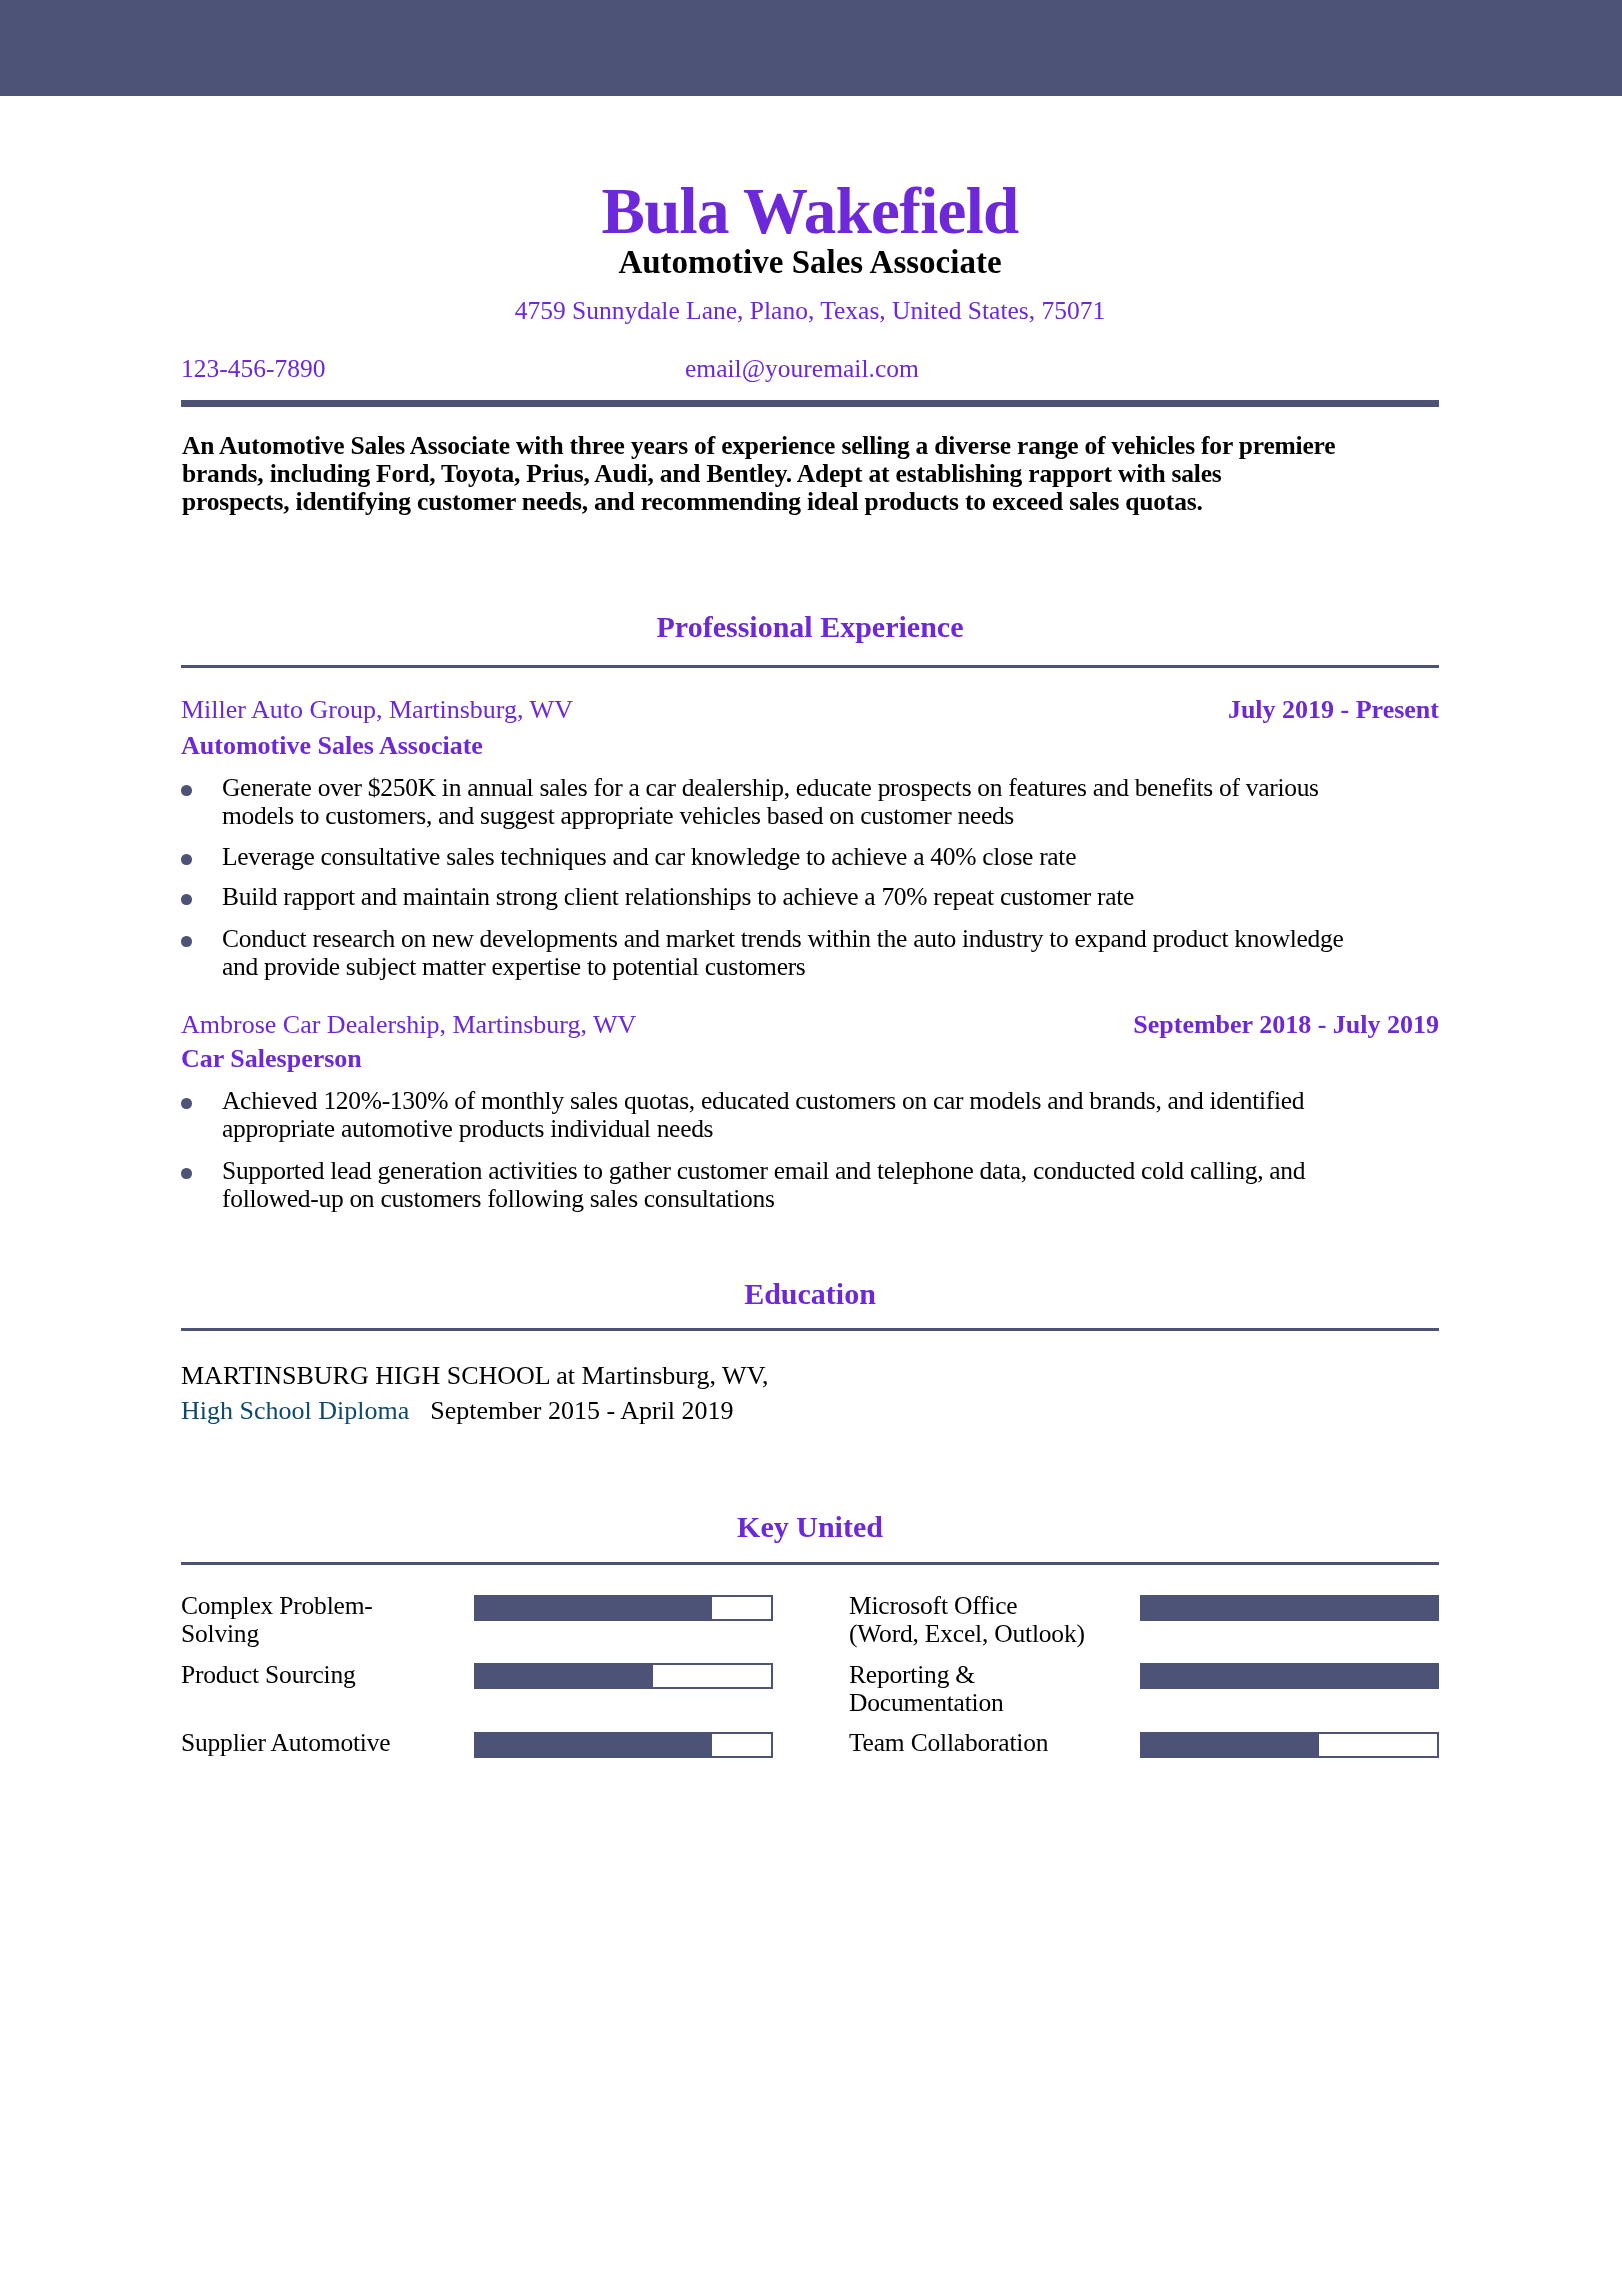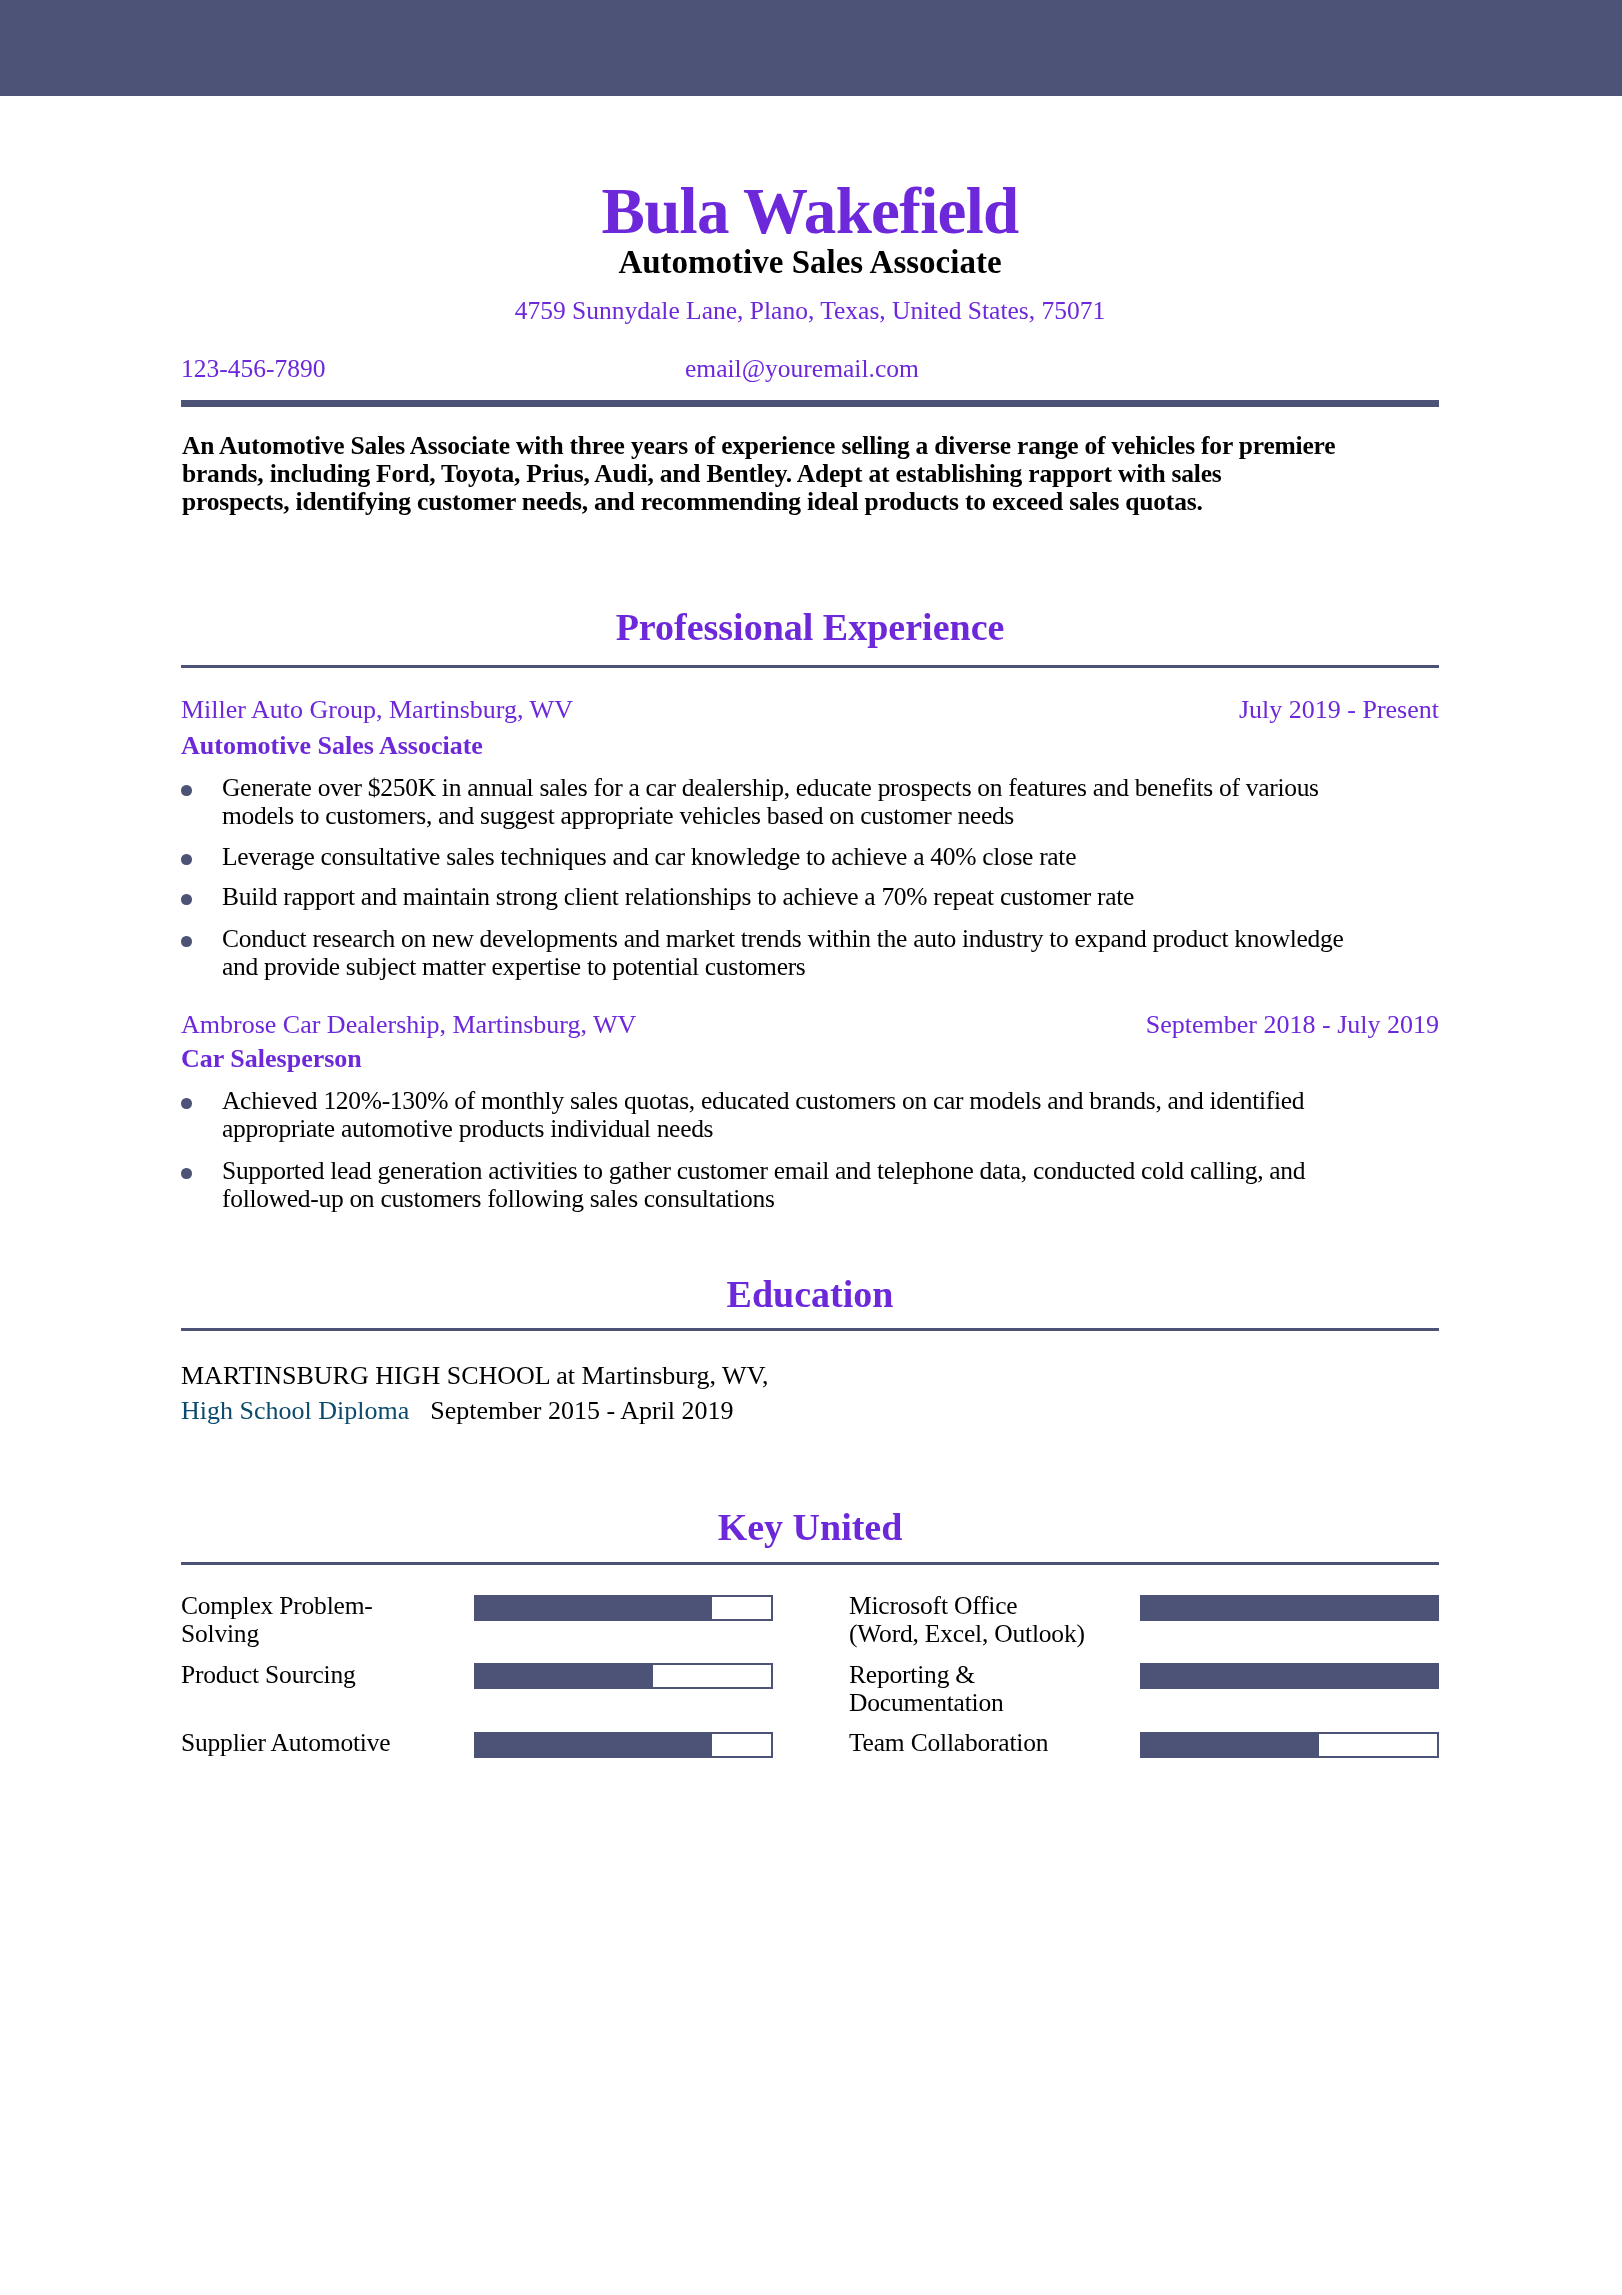--- a/index.html
+++ b/index.html
@@ -11,23 +11,23 @@
     .center { left: 181px; width: 1258px; text-align: center; }
     #name { top: 175px; font-size: 65px; font-weight: bold; line-height: 72px; letter-spacing: -0.7px; }
     #title { top: 243px; font-size: 33px; font-weight: bold; line-height: 39px; }
     #address { top: 294px; font-size: 25.5px; line-height: 33px; }
     #phone { left: 181px; top: 352px; font-size: 25.5px; line-height: 33px; }
     #email { left: 685px; top: 352px; font-size: 25.5px; line-height: 33px; }
     .rule-thick { position: absolute; left: 181px; width: 1258px; height: 6.5px; background: #4d5377; }
     .rule { position: absolute; left: 181px; width: 1258px; height: 2.6px; background: #4d5377; }
     #summary { position: absolute; left: 182px; top: 432px; width: 1263px; font-size: 25.5px;
                font-weight: bold; line-height: 28px; white-space: pre-line; letter-spacing: -0.2px; }
-    .section-heading { font-size: 38px; font-weight: bold; line-height: 46px; }
+    .section-heading { font-size: 30px; font-weight: bold; line-height: 46px; }
     .job-company { font-size: 26px; line-height: 33px; left: 181px; }
-    .job-dates { font-size: 26px; line-height: 33px; right: 183px; text-align: center; }
+    .job-dates { font-size: 26px; line-height: 33px; right: 183px; text-align: center; font-weight: bold; }
     .job-title { font-size: 26px; font-weight: bold; line-height: 33px; left: 181px; }
     .bullet { position: absolute; left: 181px; width: 1263px; }
     .bullet .dot { position: absolute; left: 0; width: 10.5px; height: 10.5px; border-radius: 50%; background: #4d5377; }
     .bullet .text { position: absolute; left: 41px; width: 1224px; font-size: 25.5px; line-height: 27.5px;
                     white-space: pre-line; letter-spacing: -0.3px; }
     .edu-line { font-size: 26px; line-height: 33px; left: 181px; }
     .edu-degree { font-weight: normal; color: #0c4a6e; }
     .skill-label { font-size: 25.5px; line-height: 27.5px; white-space: pre-line; letter-spacing: -0.2px; }
     .skill-bar { position: absolute; width: 299px; height: 25.5px; box-sizing: border-box;
                  border: 2.6px solid #4d5377; background: #ffffff; }

